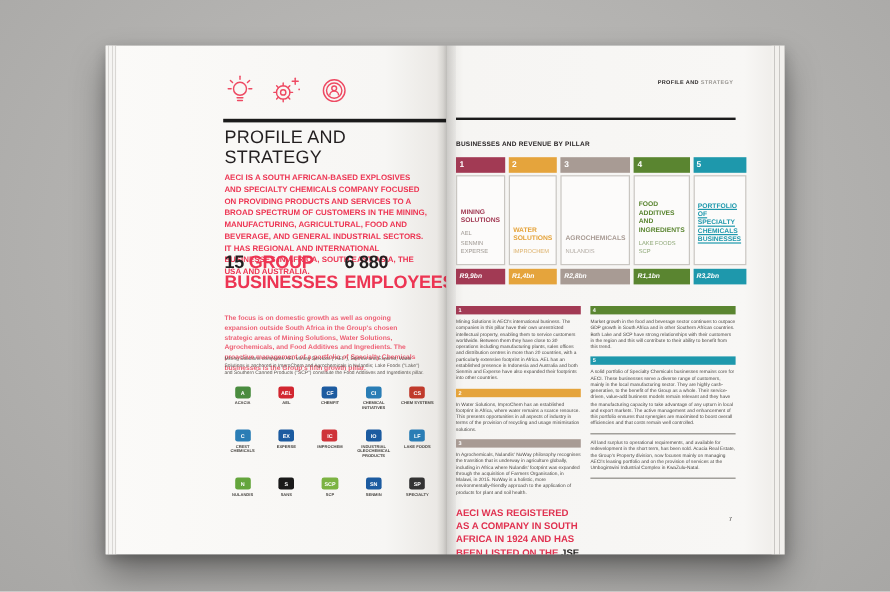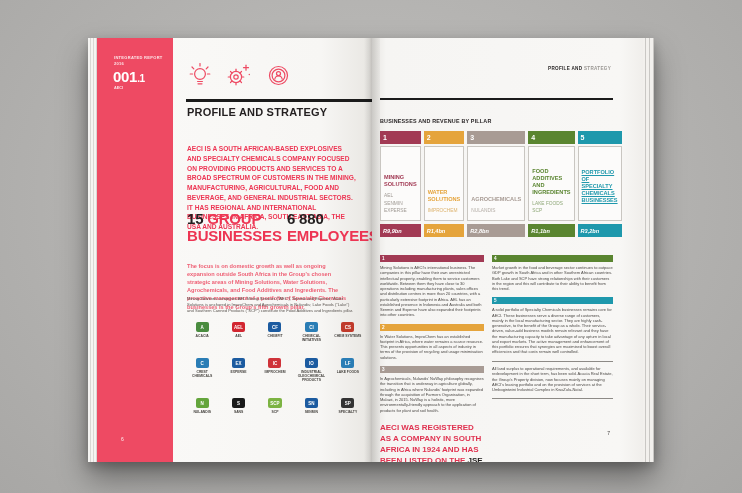--- a/index.html
+++ b/index.html
@@ -30,21 +30,21 @@
   .sb-num { position:absolute; left:16px; top:30px; font-size:15px; font-weight:bold; letter-spacing:-.3px; }
   .sb-num .frac { font-size:10px; }
   .sb-sub { position:absolute; left:17px; top:48px; font-size:3.8px; font-weight:bold; opacity:.85; }
   .sb-page { position:absolute; left:24px; bottom:20px; font-size:5px; opacity:.9; }
 
   
   .lp-content { position:absolute; left:98px; top:0; right:10px; bottom:0; }
   .icons-row { position:absolute; left:2px; top:24px; display:flex; gap:13px; align-items:center; }
   .icons-row svg { display:block; }
   .rule-l { position:absolute; left:0; right:-10px; top:61px; height:2.5px; background:#1b1b1b; }
-  .lp-heading { position:absolute; left:1px; top:68px; font-size:11px; font-weight:bold; letter-spacing:.2px; }
+  .lp-heading { position:absolute; left:1px; top:68px; font-size:15px; font-weight:normal; letter-spacing:.2px; }
   .lp-intro { position:absolute; left:1px; top:106px; width:170px; font-size:6.6px; font-weight:bold;
     color:#ed3553; line-height:1.48; text-transform:uppercase; }
   .stats { position:absolute; left:1px; top:173px; display:flex; }
   .stat { font-size:15px; font-weight:bold; line-height:1.1; letter-spacing:-.2px; }
   .stat-1 { width:100px; } .stat-2 { width:78px; }
   .stat .v { color:#231f20; } .stat .l { color:#ed3553; }
   .lp-focus { position:absolute; left:1px; top:224px; width:167px; font-size:5.6px; color:#ee5f74;
     line-height:1.45; font-weight:bold; }
   .lp-footnote { position:absolute; left:1px; top:258px; width:170px; font-size:4.1px; color:#5a5550; line-height:1.45; }
   .logos { position:absolute; left:0; top:284px; width:178px; display:grid;
@@ -83,31 +83,20 @@
   .land p { font-size:4px; line-height:1.35; color:#4a4744; }
   .rp-pageno { position:absolute; right:44px; bottom:26px; font-size:5px; color:#3c3a38; }
 </style>
 </head>
 <body>
 
 <div class="book">
 
   <div class="page page-left">
     <div class="edge-left"></div>
-    <div class="sidebar">
-      <div class="sb-report">
-        <span>INTEGRATED REPORT</span><br>
-        <span>2016</span>
-      </div>
-      <div class="sb-num">
-        <span>001</span><span class="frac">.1</span>
-      </div>
-      <div class="sb-sub">AECI</div>
-      <div class="sb-page">6</div>
-    </div>
 
     <div class="lp-content">
       <div class="icons-row">
         <span>
           <svg width="24" height="27" viewBox="0 0 24 27" fill="none" stroke="#ee4a63" stroke-width="1.2" stroke-linecap="round">
             <circle cx="12" cy="12" r="5.4"></circle>
             <line x1="9.6" y1="19.5" x2="14.4" y2="19.5"></line>
               <line x1="10" y1="21.8" x2="14" y2="21.8"></line>
             <line x1="12" y1="1.5" x2="12" y2="4"></line>
               <line x1="4" y1="5" x2="5.8" y2="6.8"></line>

